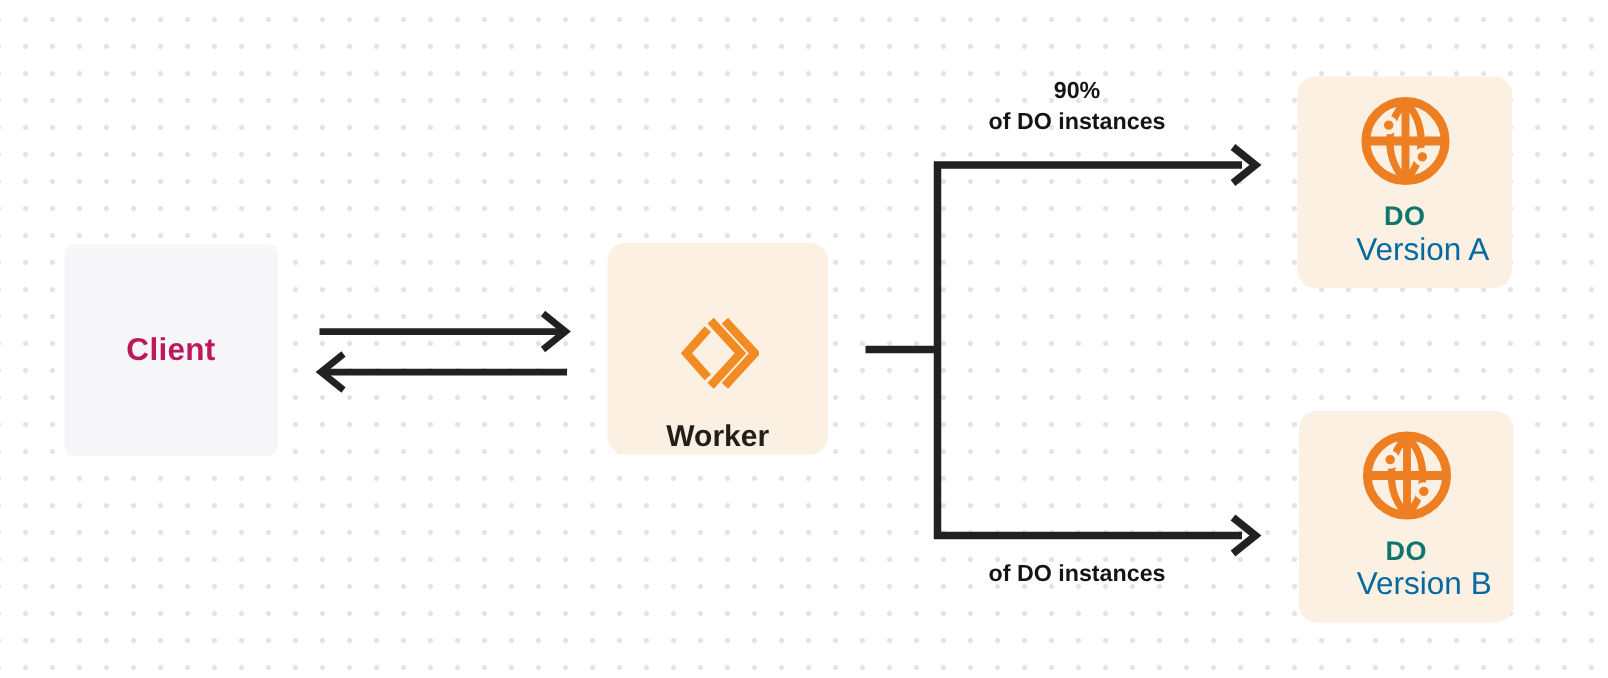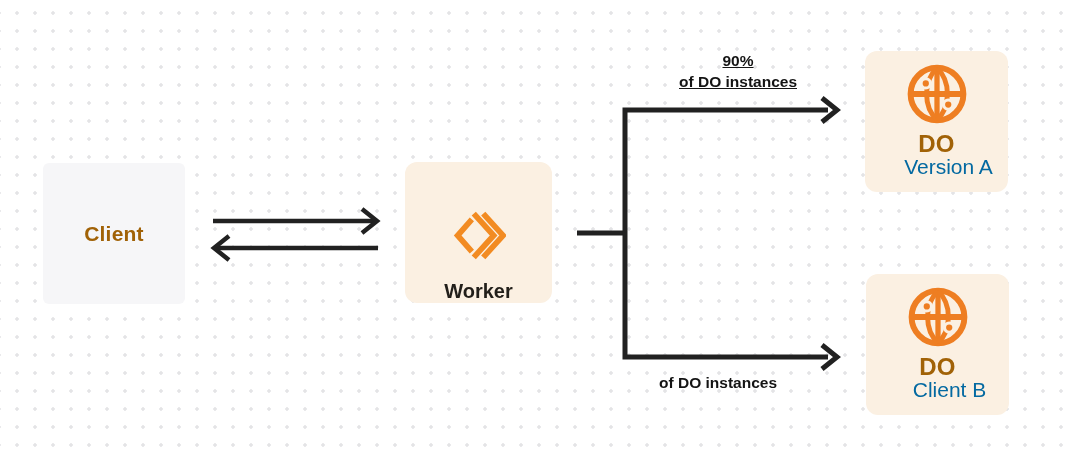--- a/index.html
+++ b/index.html
@@ -21,21 +21,21 @@
     align-items: center;
     box-sizing: border-box;
   }
   .client-box {
     left: 43px; top: 163px; width: 142px; height: 141px;
     background: var(--box-gray, #f6f6f8);
     border-radius: 6px;
     justify-content: center;
   }
   .client-label {
-    font-size: 21px; font-weight: bold; color: #a16207; letter-spacing: 0.2px;
+    font-size: 21px; font-weight: bold; color: #be185d; letter-spacing: 0.2px;
   }
   .worker-box {
     left: 405px; top: 162px; width: 147px; height: 141px;
     background: var(--box-cream, #fbf0e2);
     border-radius: 12px;
     justify-content: flex-end;
   }
   .worker-icon-wrap { margin-top: 20px; line-height: 0; }
   .worker-label {
     margin-top: 16px; font-size: 20px; font-weight: bold; color: #221f1a;
@@ -43,36 +43,36 @@
   .do-box {
     width: 143px; height: 141px;
     background: var(--box-cream, #fbf0e2);
     border-radius: 12px;
     justify-content: flex-start;
   }
   .do-a { left: 865px; top: 51px; }
   .do-b { left: 866px; top: 274px; }
   .do-icon-wrap { margin-top: 10px; line-height: 0; }
   .do-title {
-    margin-top: 6px; font-size: 24px; font-weight: bold; color: #a16207;
+    margin-top: 6px; font-size: 18px; font-weight: bold; color: #0f766e;
     line-height: 22px; letter-spacing: 0.3px;
   }
   .do-subtitle {
     margin-top: 1px; font-size: 21px; color: #0369a1; line-height: 21px; margin-left: 24px;
   }
   .edge-label {
     position: absolute;
     width: 220px;
     text-align: center;
     font-size: 15.5px;
     font-weight: bold;
     color: #141414;
     line-height: 21px;
   }
-  .label-90 { left: 628px; top: 50px; text-decoration: underline; }
+  .label-90 { left: 608px; top: 50px; }
   .label-10 { left: 608px; top: 372px; }
   svg.connectors { position: absolute; left: 0; top: 0; }
 </style>
 </head>
 <body>
 
 <div class="canvas">
 
   <svg class="connectors" width="1072" height="452" viewBox="0 0 1072 452" aria-hidden="true">
 
@@ -137,21 +137,21 @@
           <line x1="10" y1="50" x2="90" y2="50" stroke-width="9"></line>
           <line x1="50" y1="10" x2="50" y2="90" stroke-width="8"></line>
           <path d="M50,11 C29,30 29,70 50,89" stroke-width="7.5"></path>
           <path d="M50,11 C71,30 71,70 50,89" stroke-width="7.5"></path>
         </g>
         <circle cx="33" cy="34" r="7" style="fill: var(--accent-orange, #EE7E22); stroke: var(--box-cream, #FBF0E2);" stroke-width="4.5"></circle>
         <circle cx="67" cy="66" r="7" style="fill: var(--accent-orange, #EE7E22); stroke: var(--box-cream, #FBF0E2);" stroke-width="4.5"></circle>
       </svg>
     </span>
     <span class="do-title">DO</span>
-    <span class="do-subtitle">Client B</span>
+    <span class="do-subtitle">Version B</span>
   </div>
 
   <div class="edge-label label-90">
     <div>90%</div>
     <div>of DO instances</div>
   </div>
 
   <div class="edge-label label-10">
     <div>of DO instances</div>
   </div>

